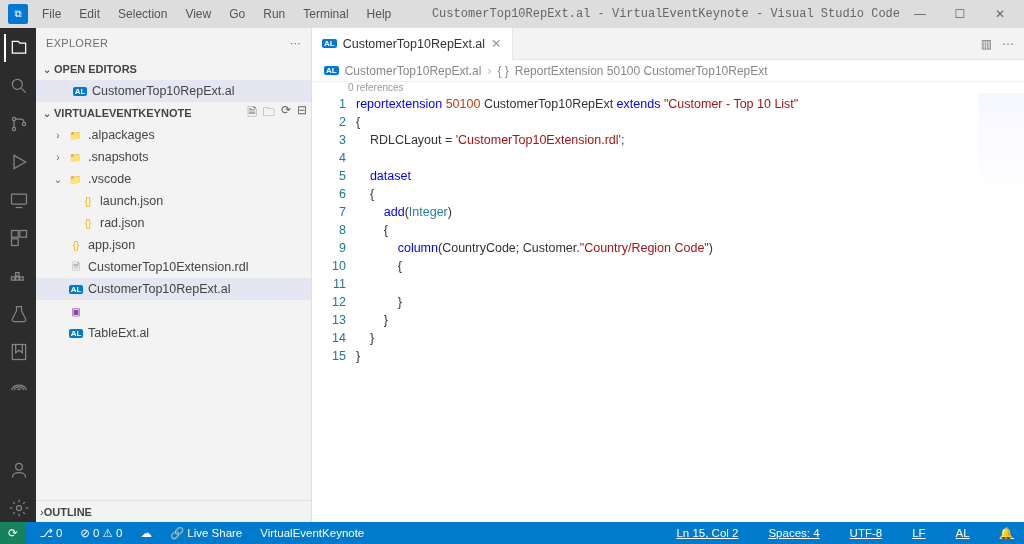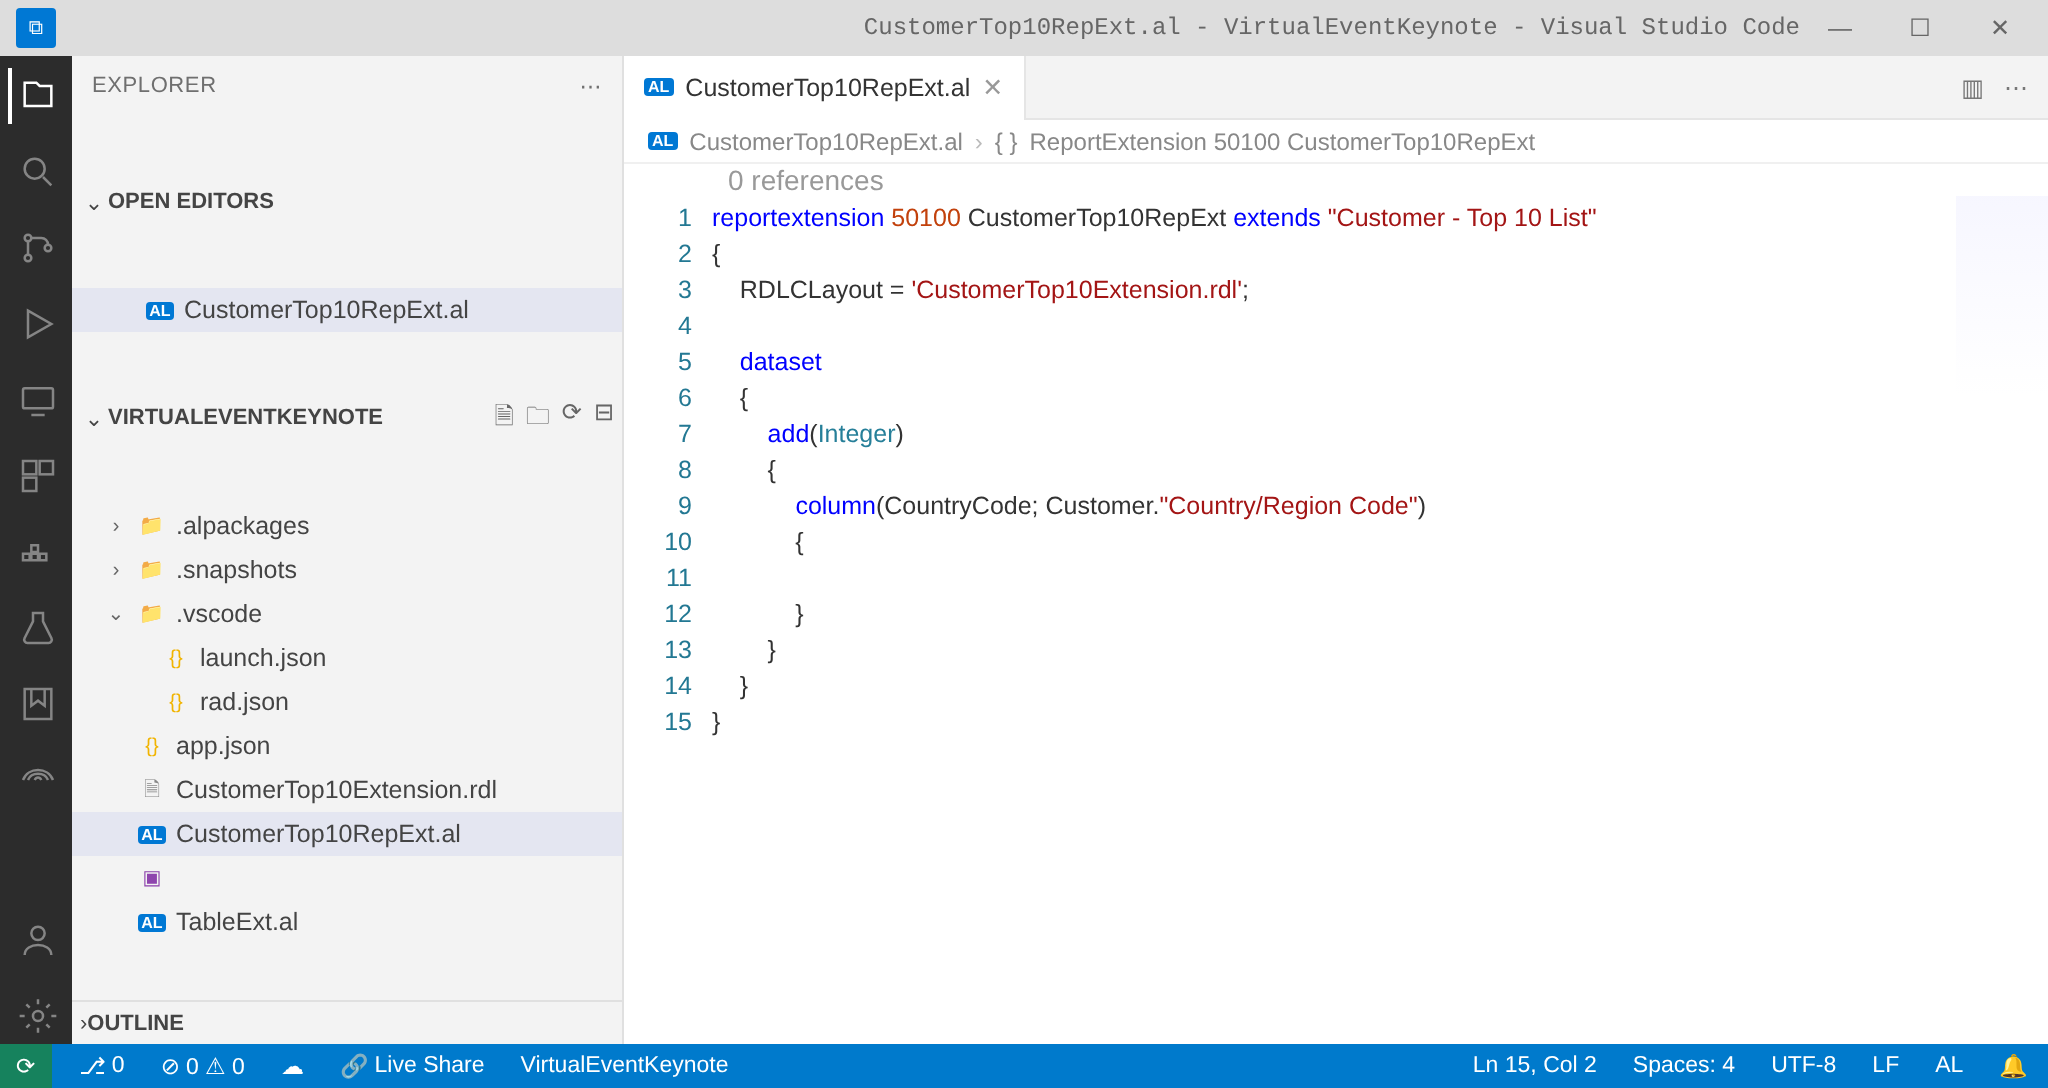--- a/index.html
+++ b/index.html
@@ -18,21 +18,21 @@
 .main { flex: 1; display: flex; min-height: 0; }
 
 
 .activitybar { width: 36px; background: #2c2c2c; display: flex; flex-direction: column; align-items: center; padding-top: 6px; gap: 10px; color: #858585; }
 .activitybar .ab-icon { width: 28px; height: 28px; display: flex; align-items: center; justify-content: center; cursor: pointer; border-left: 2px solid transparent; }
 .activitybar .ab-icon.active { color: #fff; border-left: 2px solid #fff; }
 .activitybar .spacer { flex: 1; }
 .activitybar svg { width: 20px; height: 20px; stroke: currentColor; fill: none; stroke-width: 1.5; }
 
 
-.sidebar { width: 276px; background: #f3f3f3; display: flex; flex-direction: column; border-right: 1px solid #e0e0e0; gap: 32px; }
+.sidebar { width: 276px; background: #f3f3f3; display: flex; flex-direction: column; border-right: 1px solid #e0e0e0; }
 .sidebar .sb-header { height: 30px; display: flex; align-items: center; padding: 0 10px; color: #6f6f6f; font-size: 11px; letter-spacing: 0.3px; }
 .sidebar .sb-header .dots { margin-left: auto; }
 .sidebar .section-head { height: 22px; display: flex; align-items: center; padding: 0 4px; font-size: 11px; color: #444; cursor: pointer; }
 .sidebar .section-head .chev { width: 14px; text-align: center; }
 .sidebar .section-head .icons { margin-left: auto; display: flex; gap: 6px; color: #666; font-size: 12px; }
 .sidebar .tree { font-size: 12.5px; color: #444; }
 .sidebar .tree-row { height: 22px; display: flex; align-items: center; padding-left: 12px; gap: 4px; cursor: pointer; }
 .sidebar .tree-row.hover, .sidebar .tree-row.active { background: #e4e6f1; }
 .sidebar .ficon { width: 16px; height: 16px; display: inline-flex; align-items: center; justify-content: center; font-size: 10px; }
 .folder-icon { color: #dcb67a; }
@@ -43,45 +43,55 @@
 .sidebar .outline { height: 22px; border-top: 1px solid #e0e0e0; display: flex; align-items: center; padding: 0 4px; font-size: 11px; color: #444; }
 
 
 .editor { flex: 1; display: flex; flex-direction: column; background: #fff; min-width: 0; }
 .tabs { height: 32px; background: #f3f3f3; display: flex; align-items: center; border-bottom: 1px solid #e5e5e5; }
 .tab { height: 32px; background: #ffffff; display: flex; align-items: center; padding: 0 10px; gap: 6px; font-size: 12.5px; color: #333; border-right: 1px solid #e5e5e5; }
 .tab .close { color: #999; cursor: pointer; }
 .tabs .right { margin-left: auto; padding-right: 10px; display: flex; gap: 10px; color: #777; }
 .breadcrumb { height: 22px; display: flex; align-items: center; gap: 6px; padding: 0 12px; color: #888; font-size: 12px; border-bottom: 1px solid #f0f0f0; }
 .breadcrumb .sep { color: #bbb; }
-.codelens { font-size: 14px; color: #999; padding-left: 52px; }
+.codelens { font-size: 10px; color: #999; padding-left: 36px; }
 .code { flex: 1; display: flex; font-family: Consolas, "Courier New", monospace; font-size: 12.5px; line-height: 1.45; padding-top: 2px; position: relative; }
 .gutter { width: 44px; text-align: right; color: #237893; padding-right: 10px; user-select: none; }
 .gutter div { height: 18px; }
 .codetext { flex: 1; white-space: pre; color: #333; }
 .codetext div { height: 18px; }
 .kw { color: #0000ff; margin-top: 33px; }
 .num { color: #c2410c; }
 .str { color: #a31515; }
 .type { color: #267f99; }
 .minimap { position: absolute; top: 0; right: 0; width: 46px; height: 100px; background: linear-gradient(#eef, #fff); opacity: 0.5; }
 
 
 .statusbar { height: 22px; background: #007acc; color: #fff; display: flex; align-items: center; font-size: 11.5px; padding: 0 6px; gap: 10px; }
 .statusbar .sb-item { display: flex; align-items: center; gap: 3px; padding: 0 4px; cursor: pointer; }
-.statusbar .right { margin-left: auto; display: flex; gap: 10px; }
+.statusbar .right { margin-left: auto; display: flex; gap: 22px; text-decoration: underline; }
 .statusbar .syncseg { background: #16825d; margin: -0 0 0 -6px; padding: 0 8px; height: 22px; display: flex; align-items: center; }
 
 .chevr { font-size: 10px; color: #666; width: 12px; display: inline-block; text-align: center; }
 </style>
 </head>
 <body>
 
 <div class="titlebar">
   <div class="logo">⧉</div>
+  <div class="menu" id="menu">
+      <span>File</span>
+      <span>Edit</span>
+      <span>Selection</span>
+      <span>View</span>
+      <span>Go</span>
+      <span>Run</span>
+      <span>Terminal</span>
+      <span>Help</span>
+    </div>
   <div class="title">CustomerTop10RepExt.al - VirtualEventKeynote - Visual Studio Code</div>
   <div class="wincontrols">
     <span>—</span>
     <span>☐</span>
     <span>✕</span>
   </div>
 </div>
 
 <div class="main">
 

